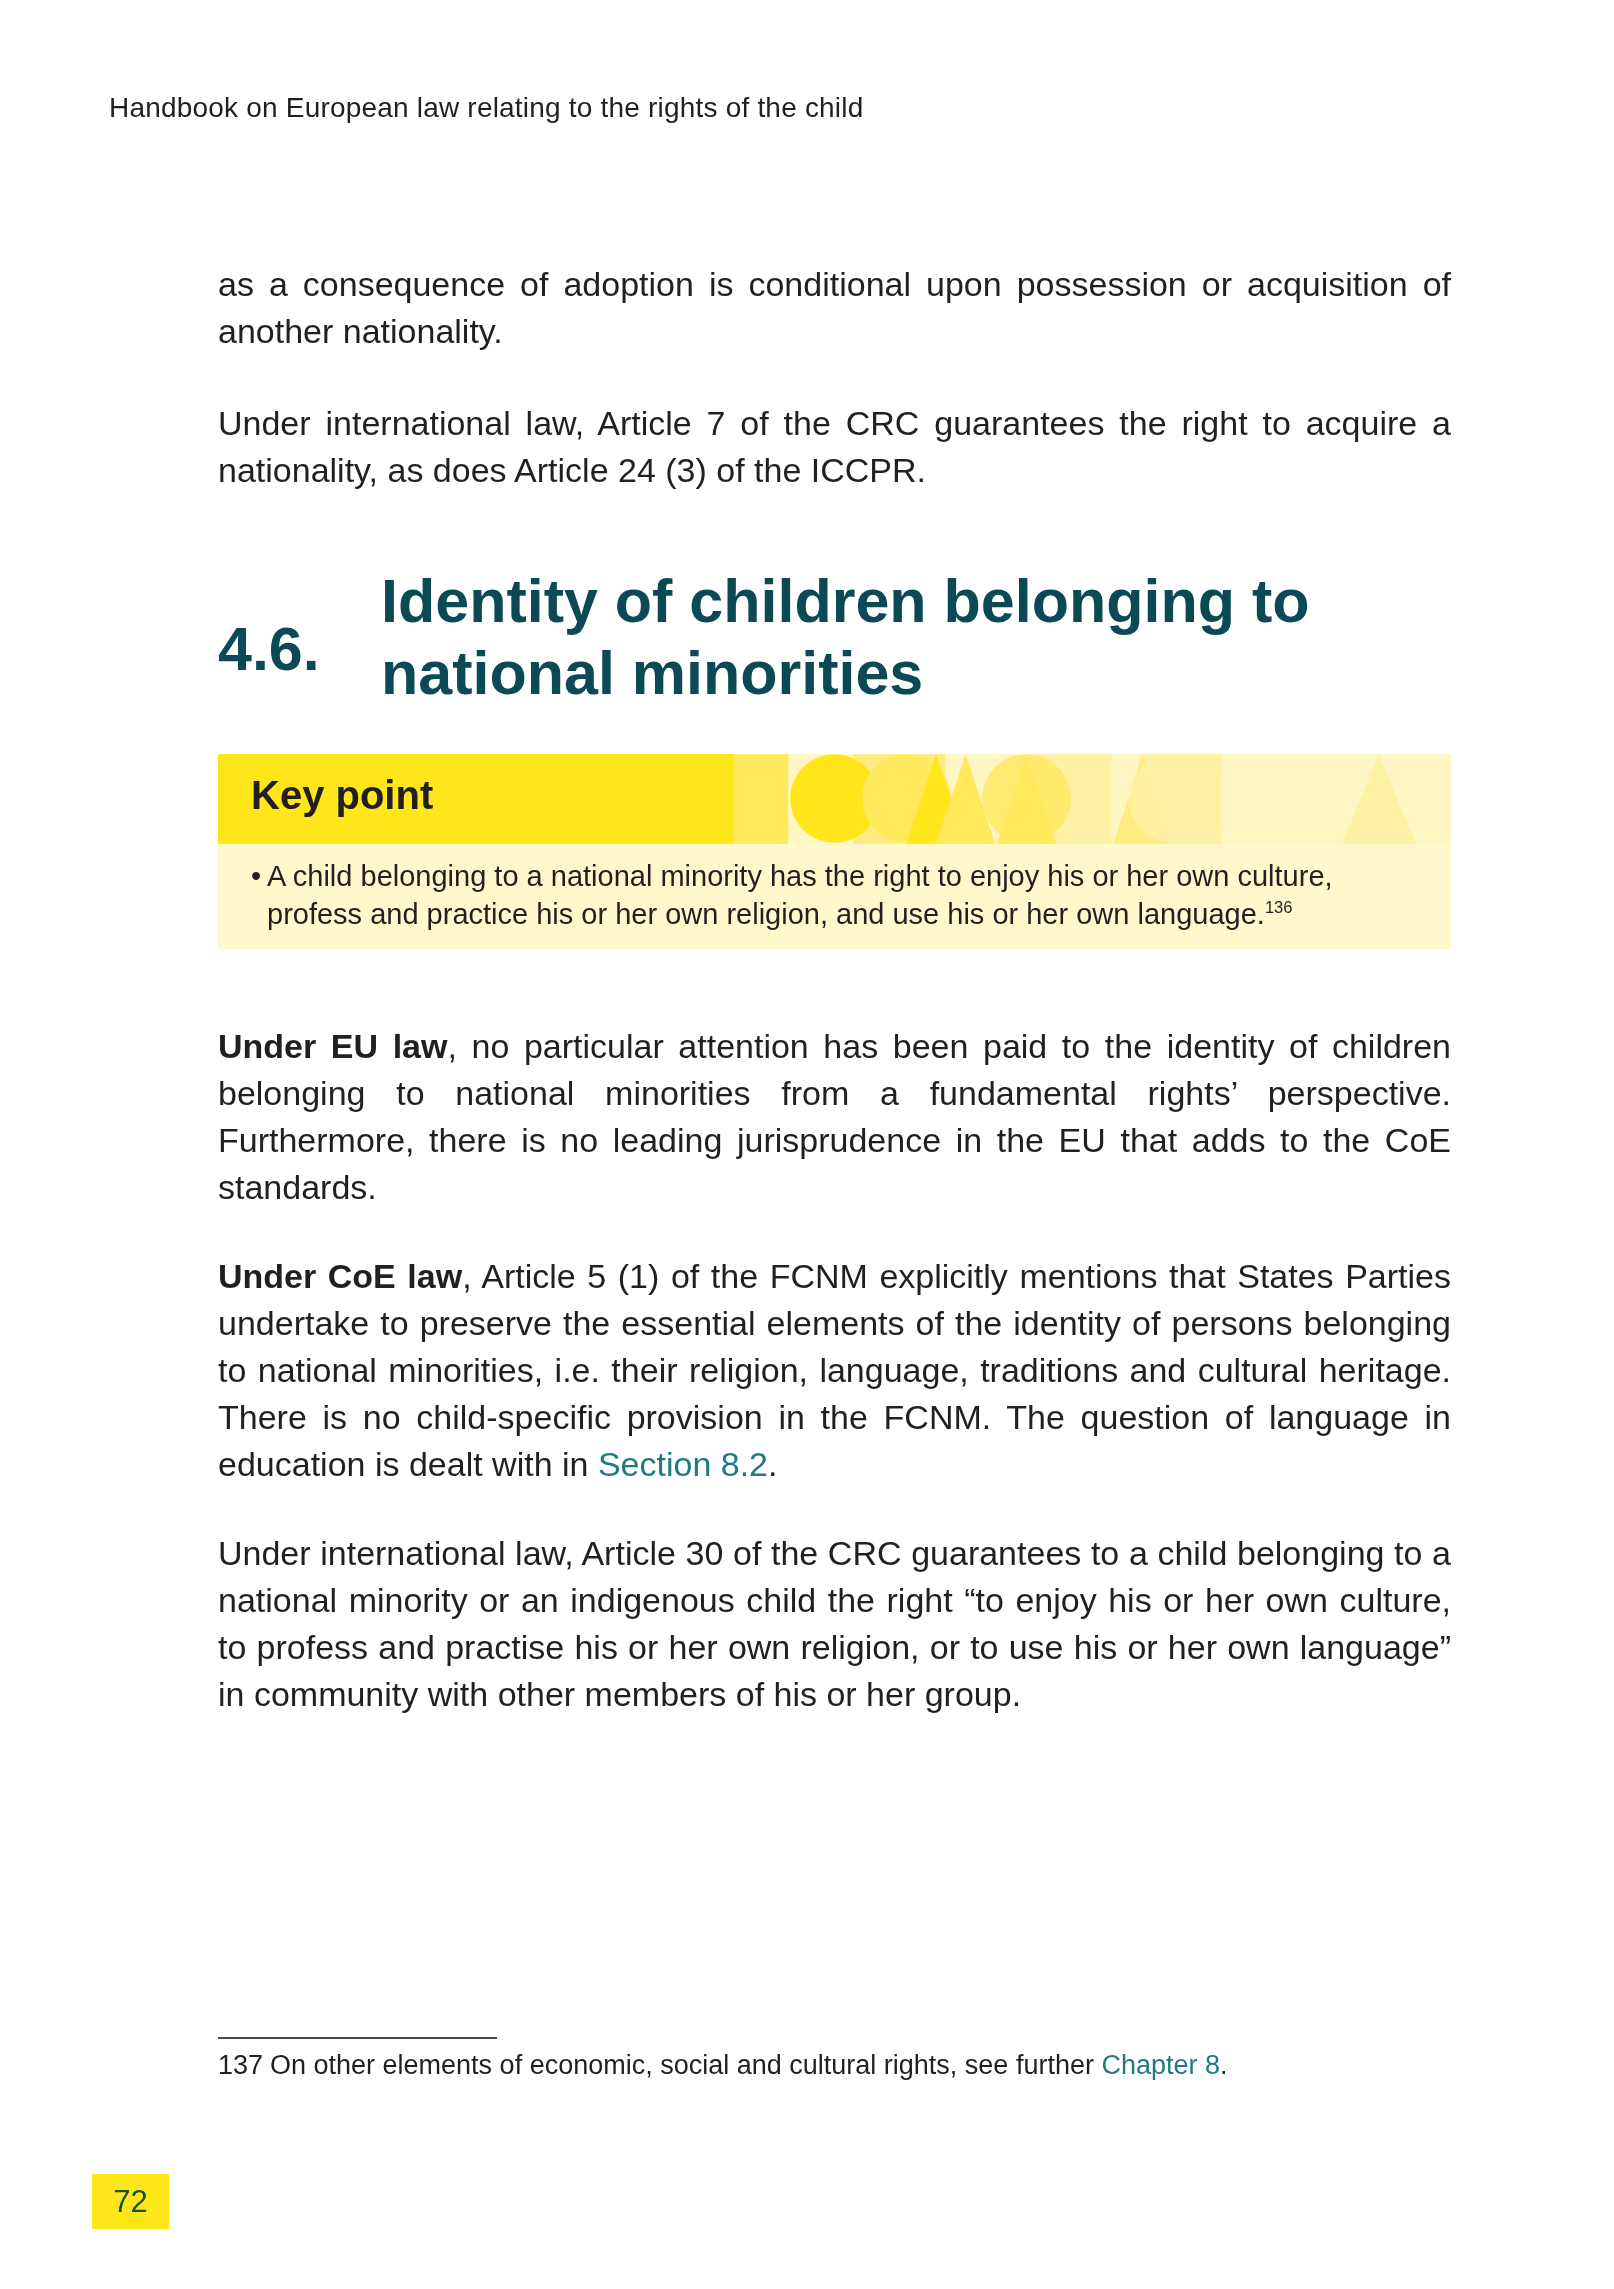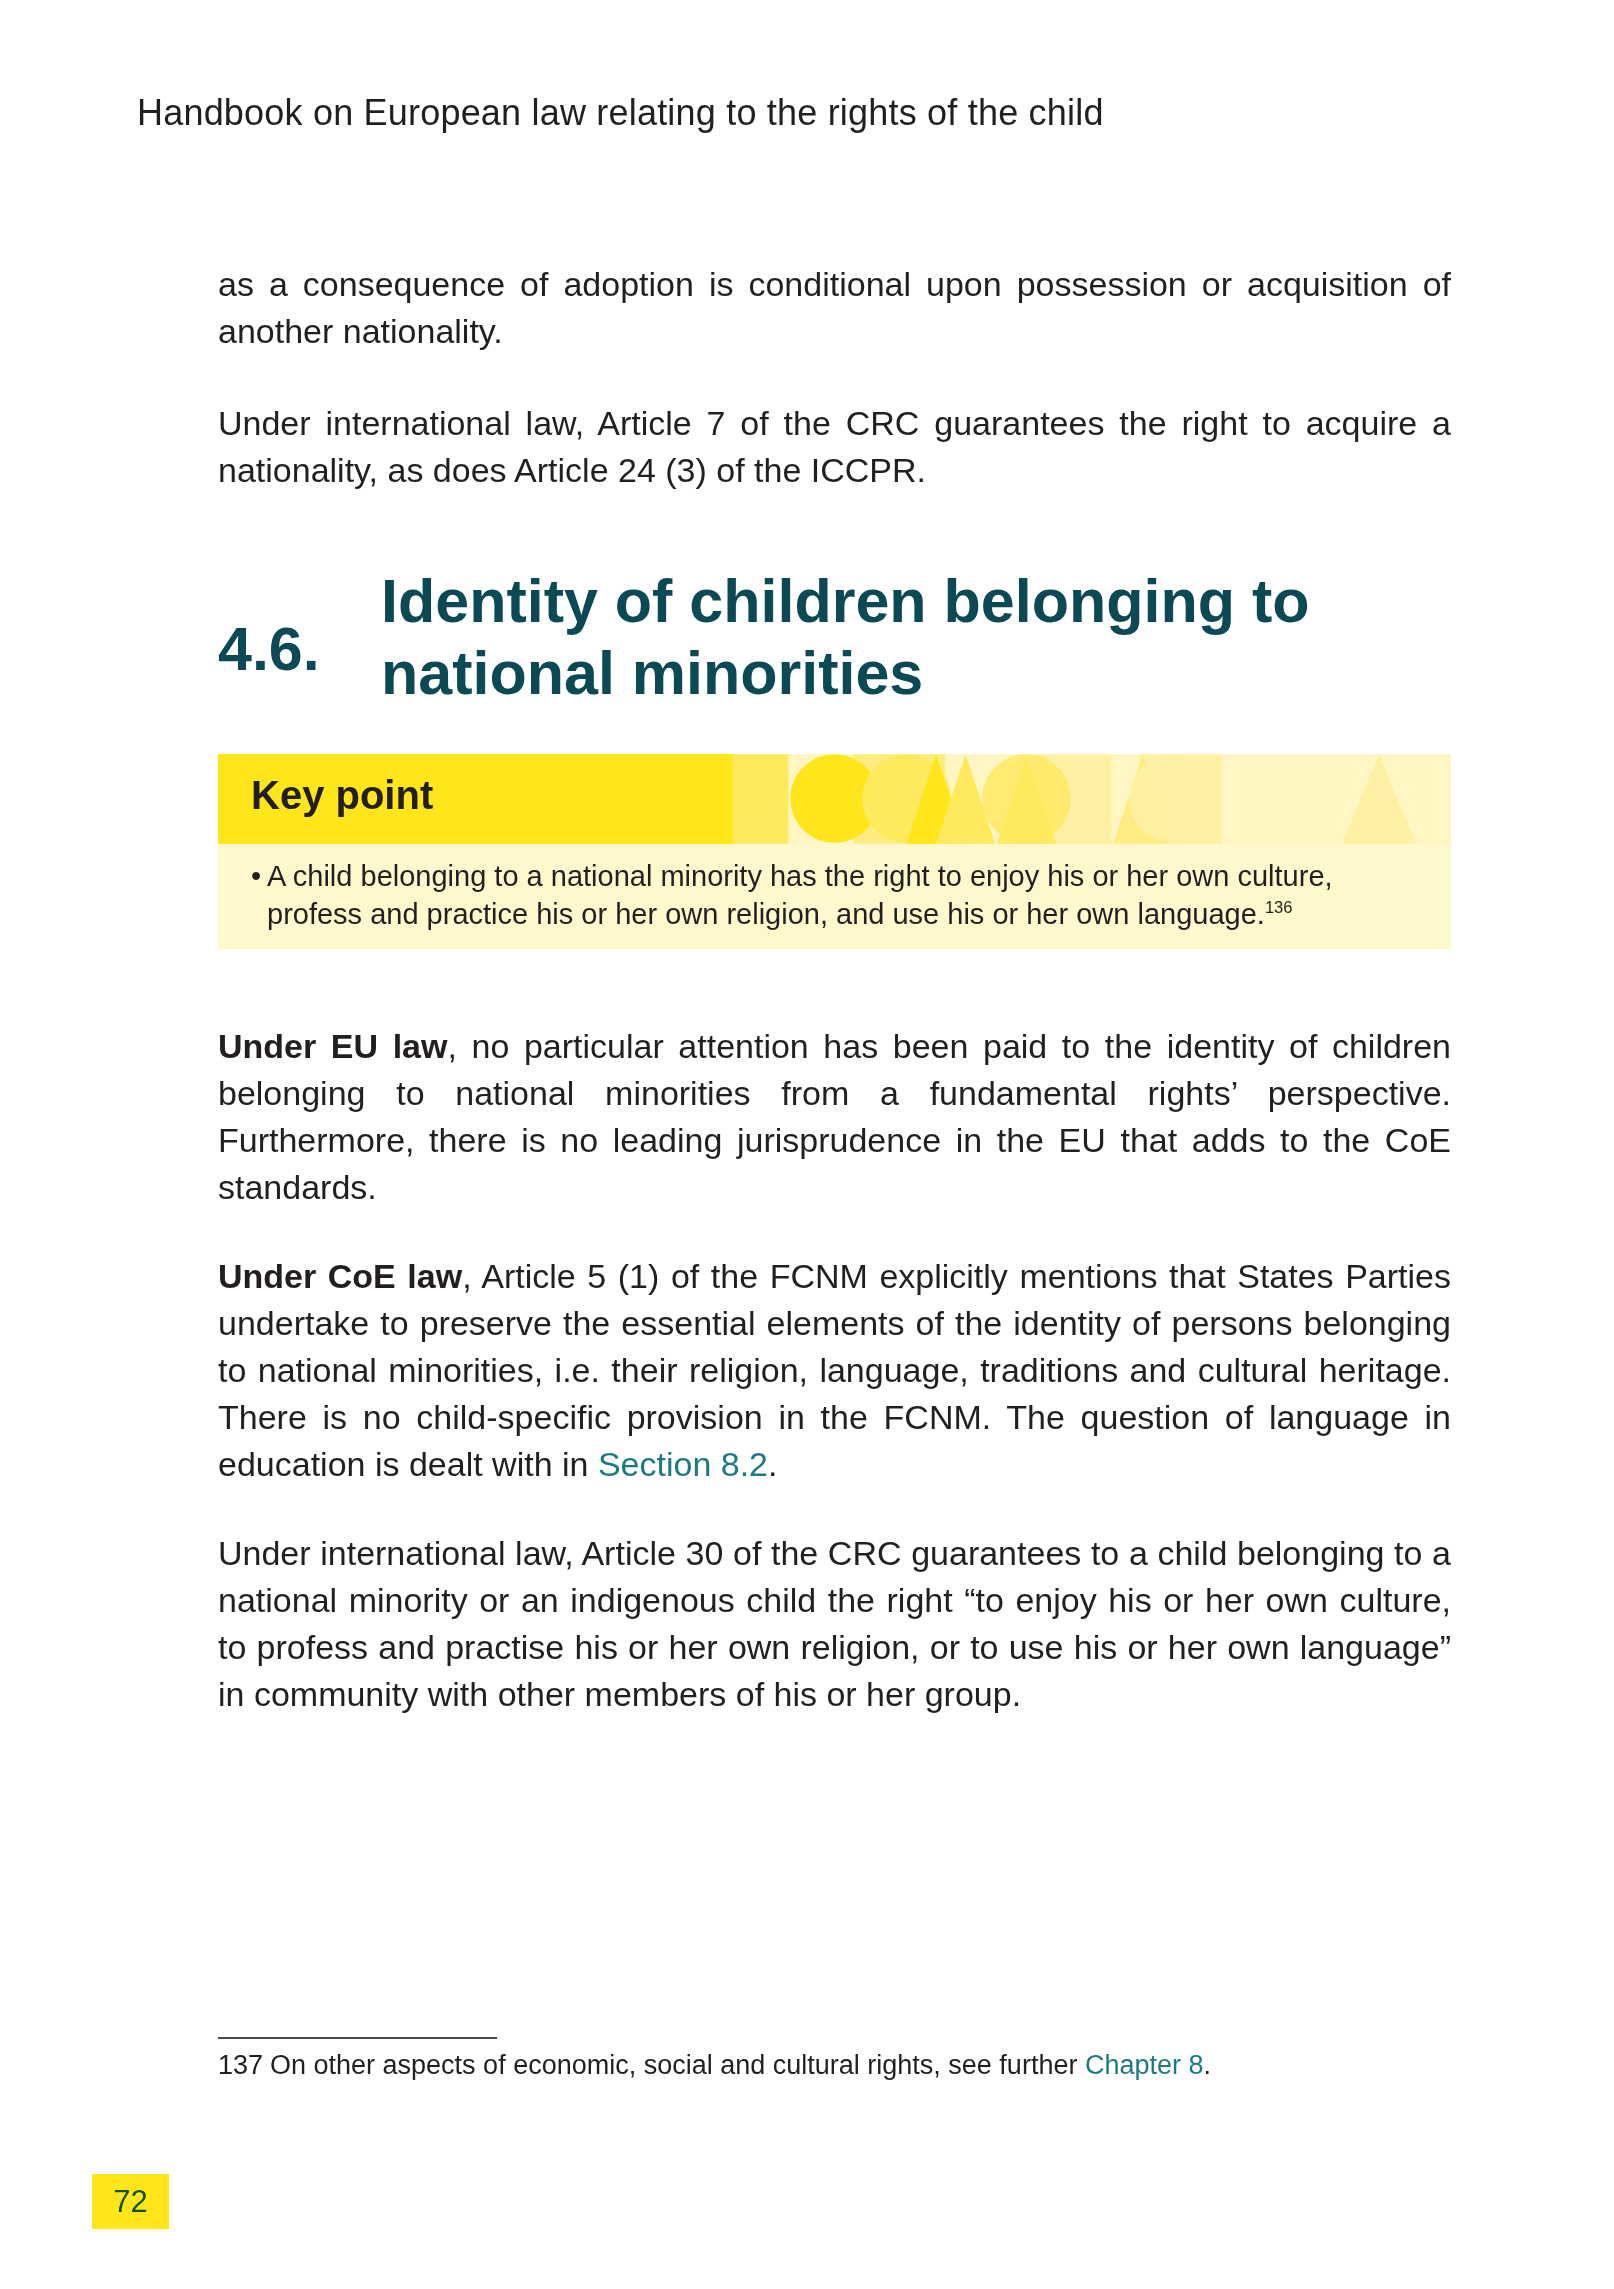--- a/index.html
+++ b/index.html
@@ -1,19 +1,19 @@
 <!DOCTYPE html>
 <html style="font-size:14.8px"><head>
 <meta charset="utf-8">
 <style>
   html, body { margin:0; padding:0; background:#ffffff; }
   body { width:1614px; height:2290px; position:relative; overflow:hidden;
          font-family:"DejaVu Sans Condensed","DejaVu Sans","Liberation Sans",sans-serif; color:#231f20; }
-  .running-head { position:absolute; left:109px; top:92px; font-size:36px; color:#231f20;
-                  font-family:"Liberation Sans",sans-serif; letter-spacing:0.2px;margin-left:28px; }
+  .running-head { position:absolute; left:109px; top:92px; font-size:28px; color:#231f20;
+                  font-family:"Liberation Sans",sans-serif; letter-spacing:0.2px; }
   .body-text { position:absolute; left:218px; width:1233px; font-size:34px; line-height:47px;
                text-align:justify; font-family:"Liberation Sans",sans-serif; color:#231f20; }
   .body-text b { font-weight:bold; }
   .link { color:#1f7a80; }
   .section-heading { position:absolute; left:218px; top:565px; width:1233px; color:#0b4a55;
                      font-family:"Liberation Sans",sans-serif; font-size:61px; line-height:72px; font-weight:bold; }
   .section-number { position:absolute; left:0; top:0;margin-top:48px; }
   .section-title { position:absolute; left:163px; top:0; width:1015px; }
   .keypoint { position:absolute; left:218px; top:754px; width:1233px; height:195px; background:#fff8cc; }
   .kp-head { position:absolute; left:0; top:0; width:1233px; height:90px; }
@@ -77,18 +77,18 @@
   </div>
 </div>
 
 <div class="body-text" style="top:1023px;"><b>Under EU law</b><span>, no particular attention has been paid to the identity of children belonging to national minorities from a fundamental rights’ perspective. Furthermore, there is no leading jurisprudence in the EU that adds to the CoE standards.</span></div>
 
 <div class="body-text" style="top:1253px;"><b>Under CoE law</b><span>, Article 5 (1) of the FCNM explicitly mentions that States Parties undertake to preserve the essential elements of the identity of persons belonging to national minorities, i.e. their religion, language, traditions and cultural heritage. There is no child-specific provision in the FCNM. The question of language in education is dealt with in </span><span class="link">Section 8.2</span><span>.</span></div>
 
 <div class="body-text" style="top:1530px;">Under international law, Article 30 of the CRC guarantees to a child belonging to a national minority or an indigenous child the right “to enjoy his or her own culture, to profess and practise his or her own religion, or to use his or her own language” in community with other members of his or her group.</div>
 
 <div class="fn-rule"></div>
-<div class="footnote"><span class="fn-num">137</span><span>On other aspects of economic, social and cultural rights, see further </span><span class="link">Chapter 8</span><span>.</span></div>
+<div class="footnote"><span class="fn-num">137</span><span>On other elements of economic, social and cultural rights, see further </span><span class="link">Chapter 8</span><span>.</span></div>
 
 <div class="page-box">
     <span>72</span>
   </div>
 
 
 </body></html>

